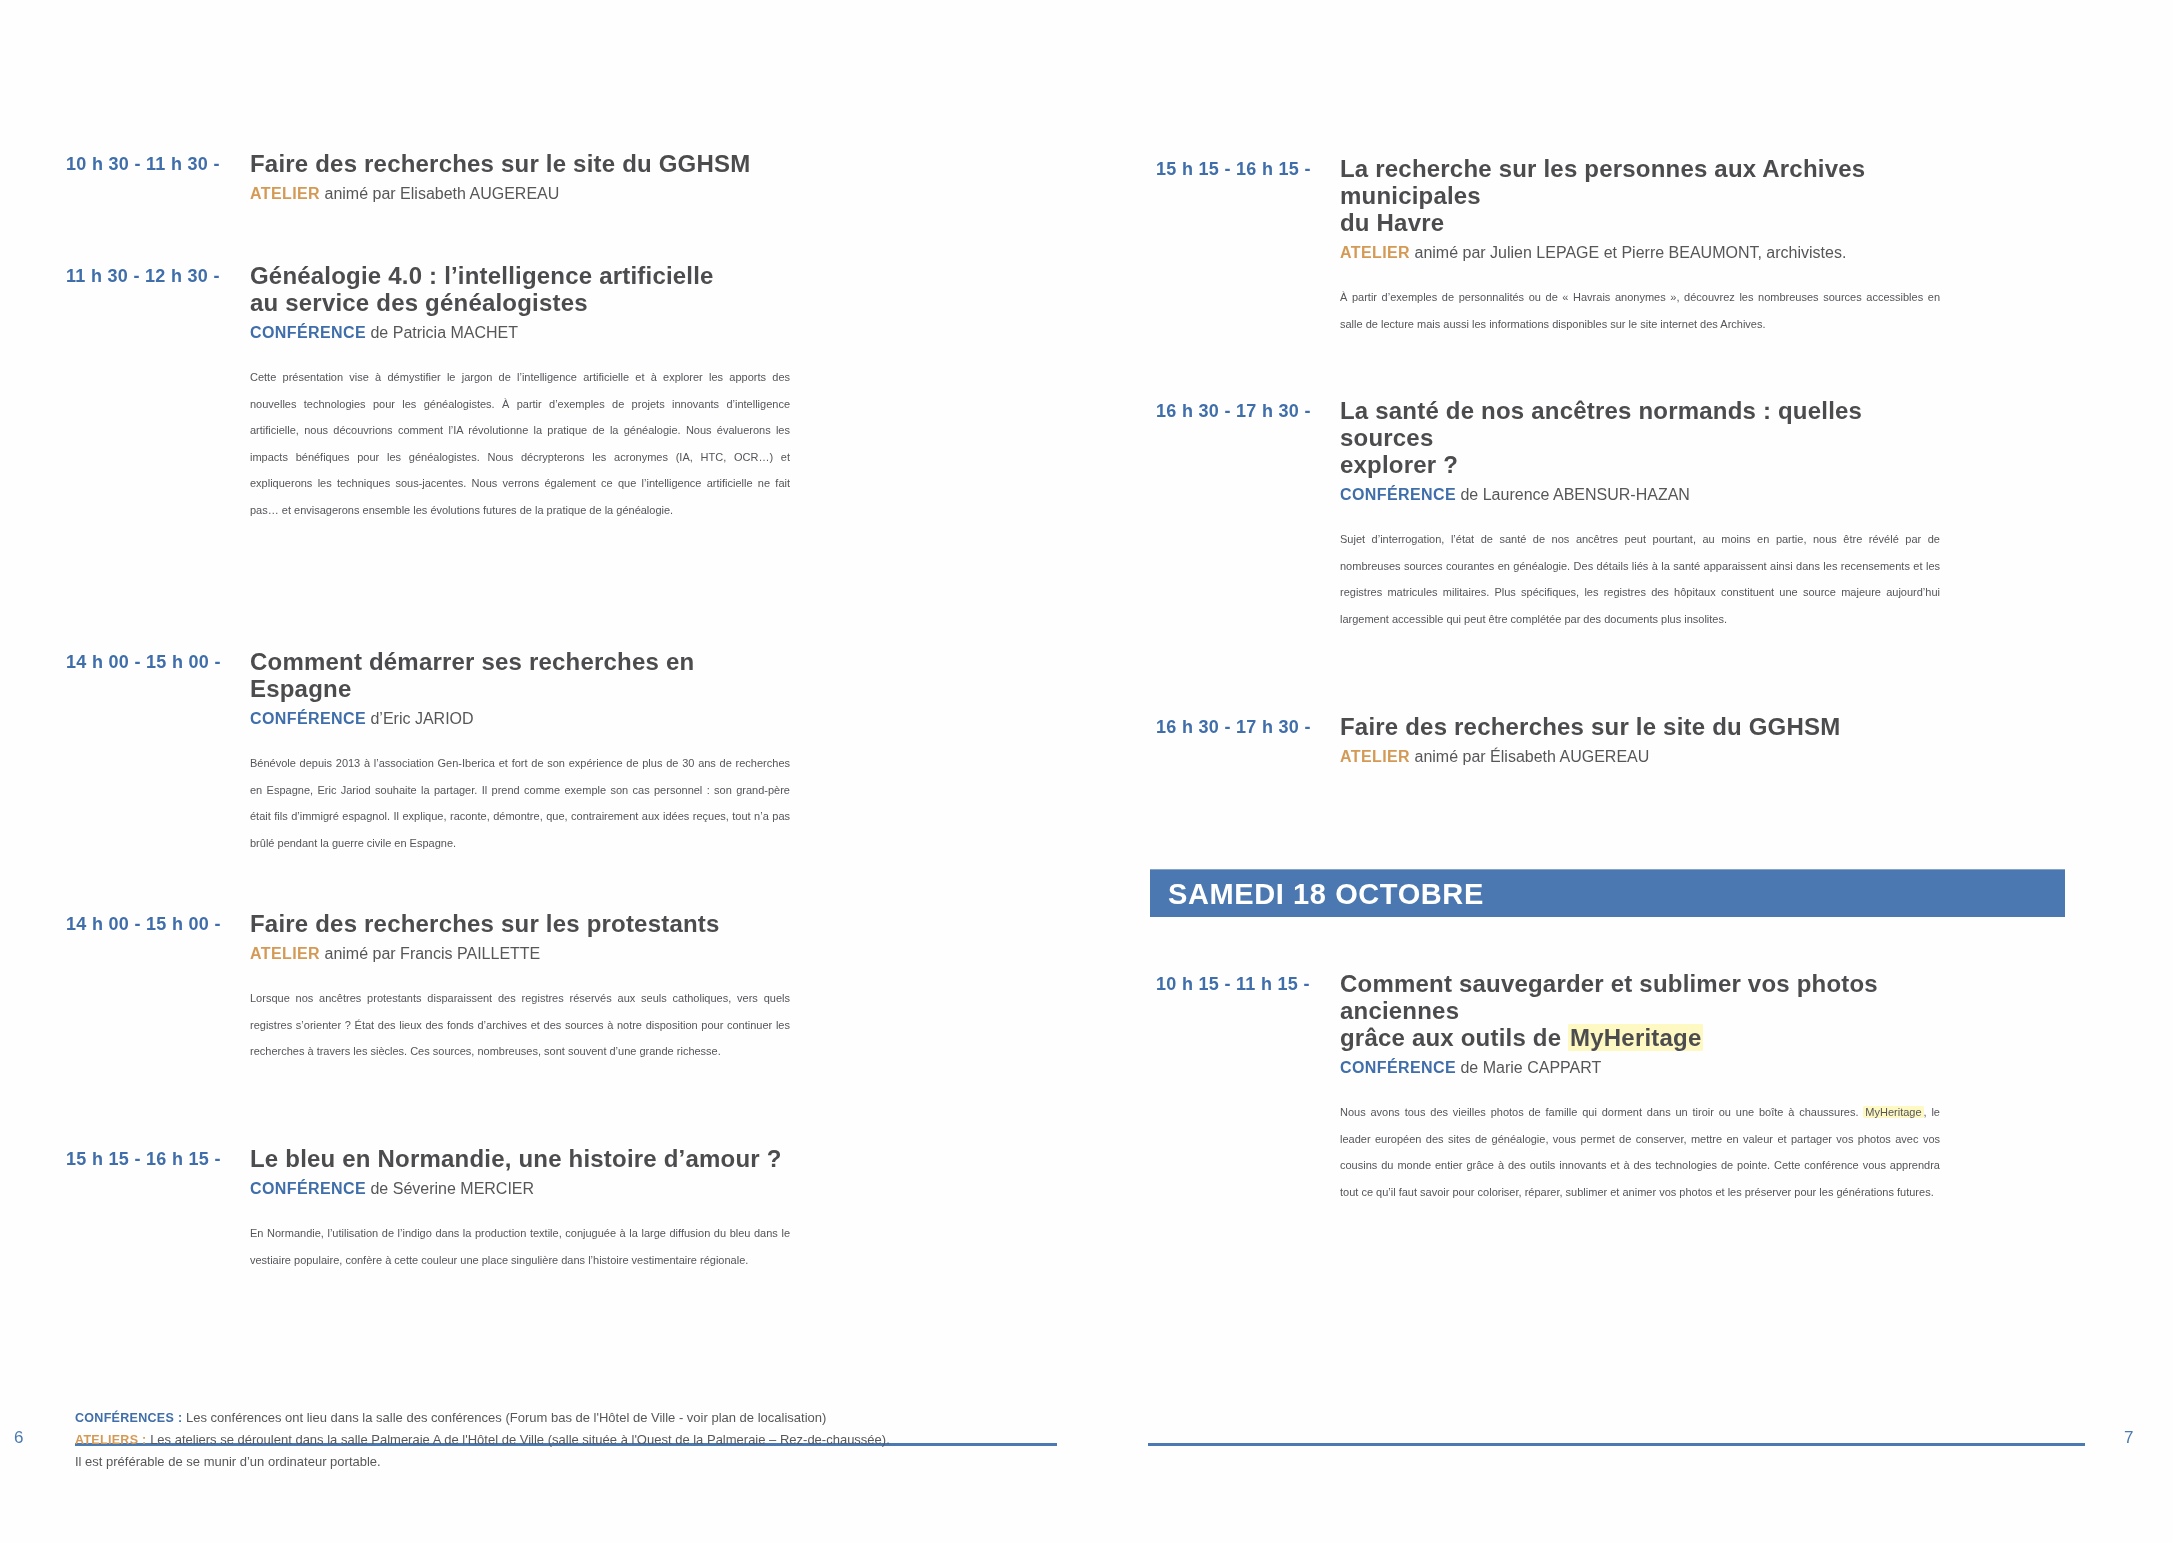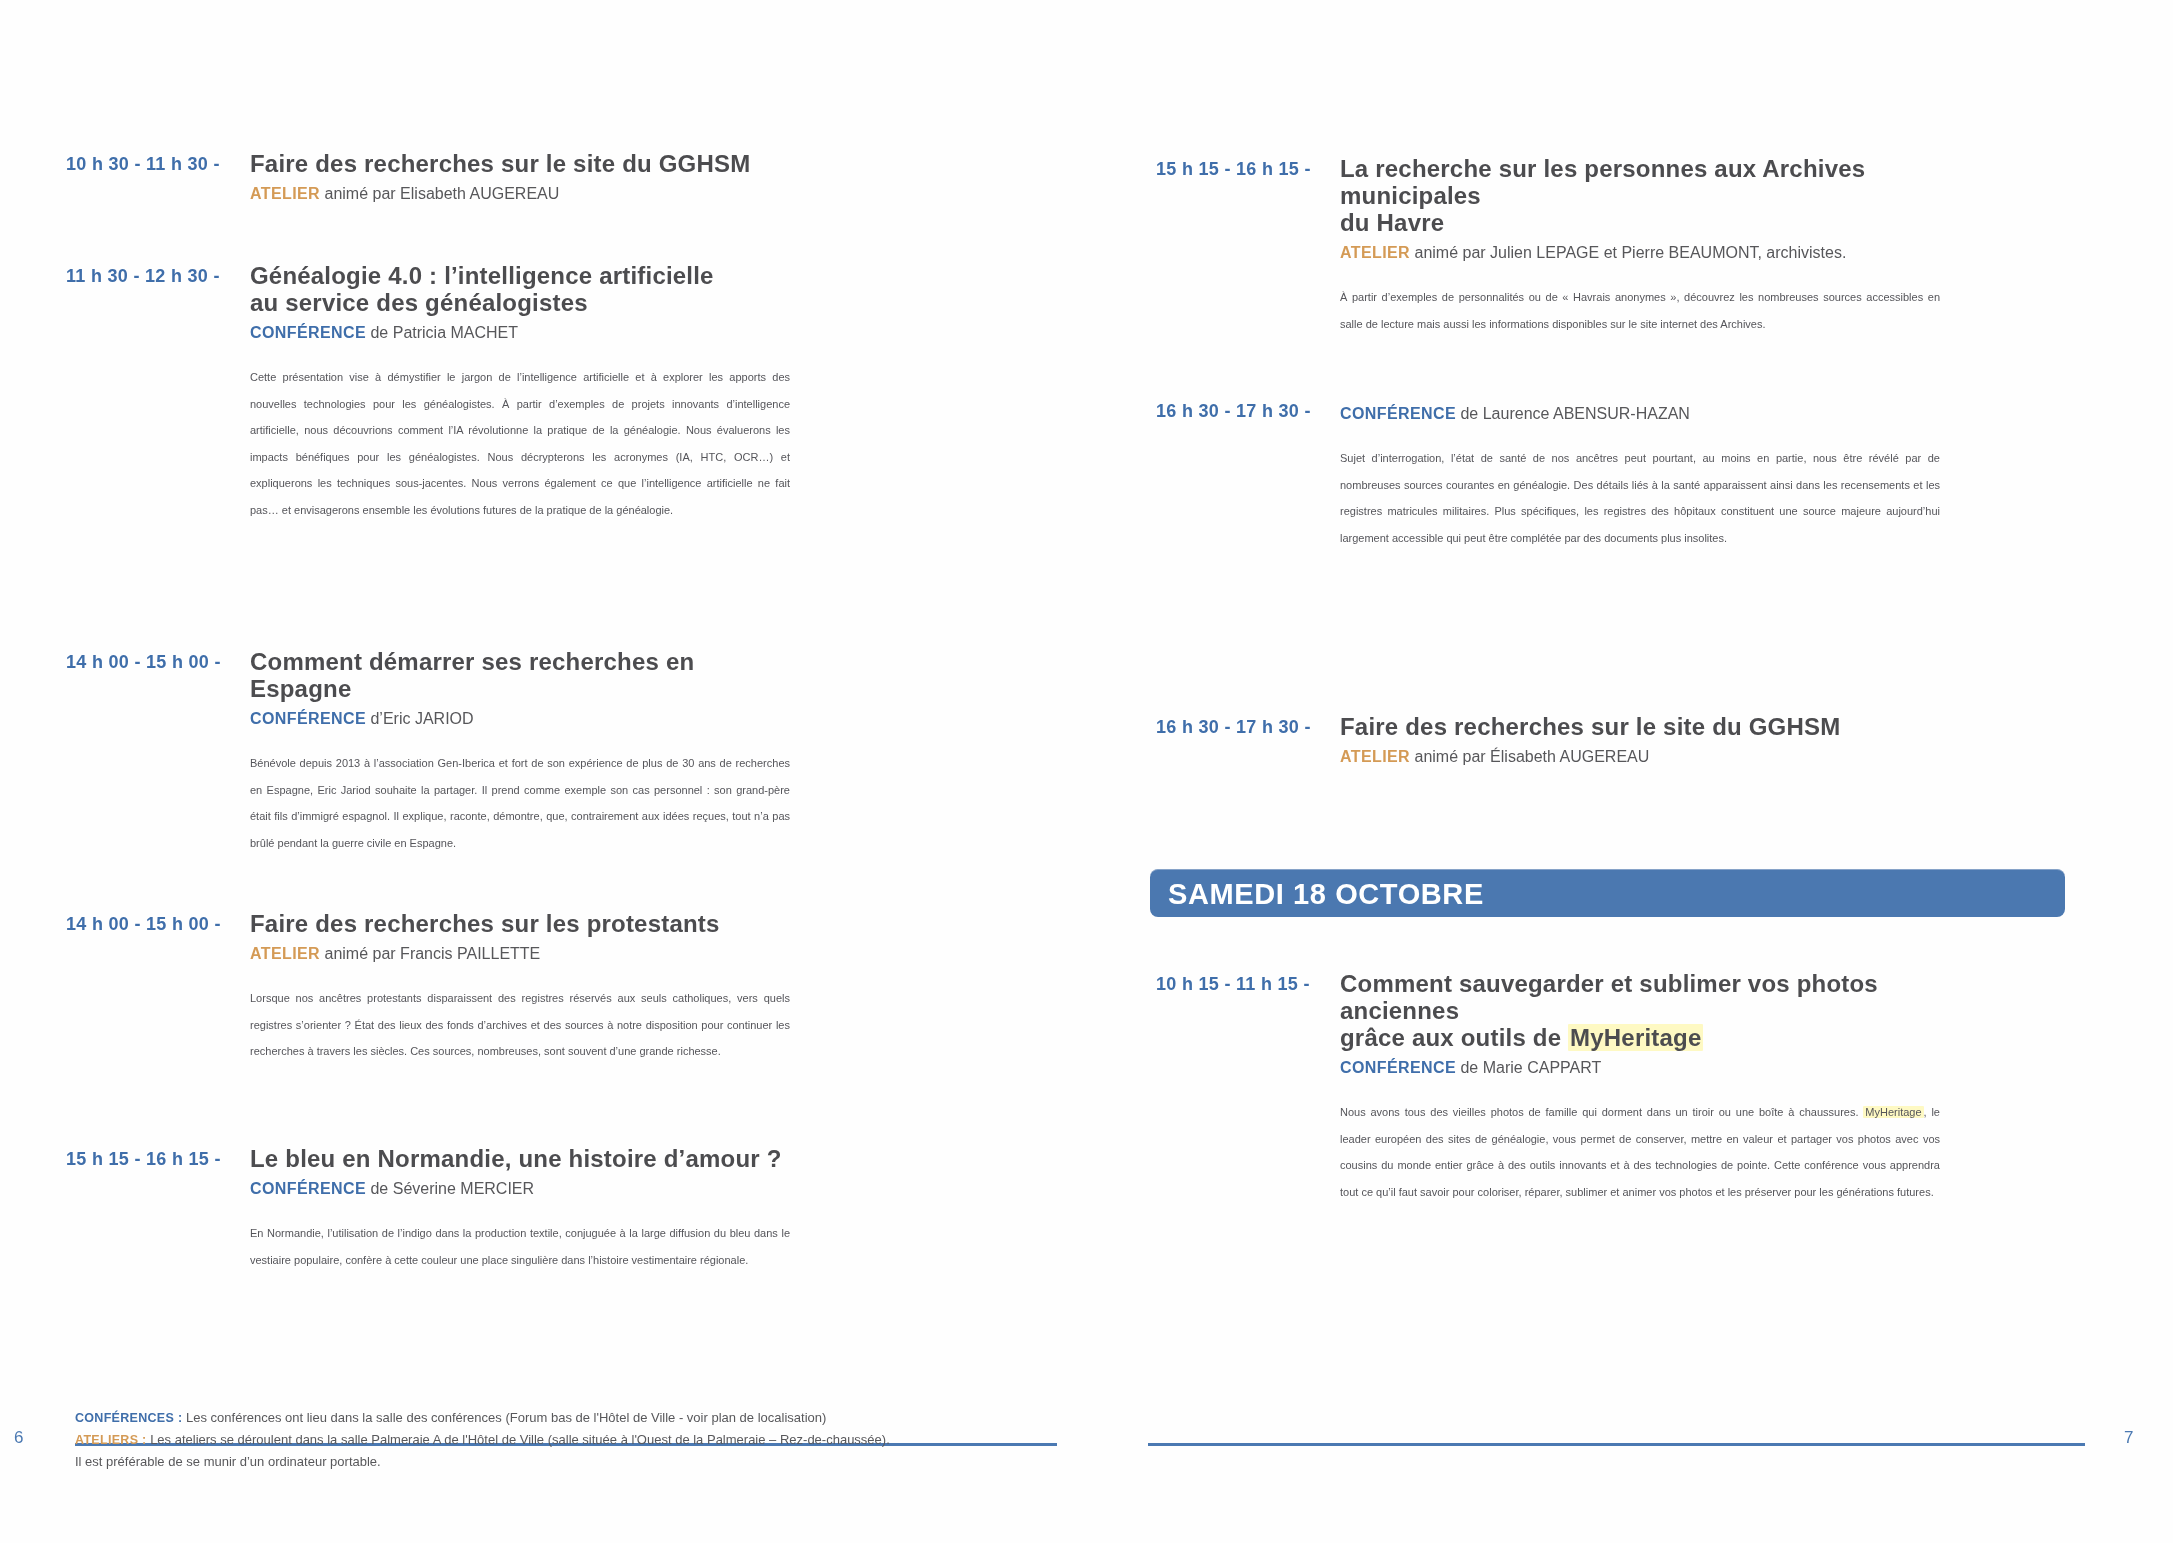--- a/index.html
+++ b/index.html
@@ -31,21 +31,20 @@
     text-align:justify;margin:21px 0 0 0;
   }
   .desc:empty{display:none;}
   .hl{background:#fef9c3;padding:0 2px;border-radius:1px;}
   .banner{
     position:absolute;left:1150px;top:869px;width:915px;height:48px;
     background:#4b78b0;color:#ffffff;
     font-size:29px;font-weight:bold;line-height:48px;
     padding-left:18px;letter-spacing:.6px;box-sizing:border-box;
     border-top:1px solid #87a3c8;
-    border-radius:8px;
   }
   .rule{position:absolute;height:3px;background:#4b79b2;}
   .page-num{position:absolute;font-size:17px;color:#4b79b2;font-weight:500;}
   .footer-text{position:absolute;left:75px;top:1407px;width:920px;font-size:13px;line-height:21px;color:#58585b;}
   .footer-line{white-space:nowrap;}
   .footer-label{font-weight:bold;font-size:12.5px;letter-spacing:.3px;}
 </style>
 </head>
 <body>
 
@@ -125,20 +124,24 @@
       <span class="tl">du Havre</span>
     </div>
     <div class="speaker"><span class="label atelier">ATELIER</span><span> animé par Julien LEPAGE et Pierre BEAUMONT, archivistes.</span></div>
     <p class="desc">À partir d’exemples de personnalités ou de « Havrais anonymes », découvrez les nombreuses sources accessibles en salle de lecture mais aussi les informations disponibles sur le site internet des Archives.</p>
   </div>
 </div>
 
 <div class="entry right" style="left:1156px;top:397px;">
   <div class="time">16 h 30 - 17 h 30 -</div>
   <div class="content">
+    <div class="title">
+      <span class="tl">La santé de nos ancêtres normands : quelles sources</span>
+      <span class="tl">explorer ?</span>
+    </div>
     <div class="speaker"><span class="label conference">CONFÉRENCE</span><span> de Laurence ABENSUR-HAZAN</span></div>
     <p class="desc">Sujet d’interrogation, l’état de santé de nos ancêtres peut pourtant, au moins en partie, nous être révélé par de nombreuses sources courantes en généalogie. Des détails liés à la santé apparaissent ainsi dans les recensements et les registres matricules militaires. Plus spécifiques, les registres des hôpitaux constituent une source majeure aujourd’hui largement accessible qui peut être complétée par des documents plus insolites.</p>
   </div>
 </div>
 
 <div class="entry right" style="left:1156px;top:713px;">
   <div class="time">16 h 30 - 17 h 30 -</div>
   <div class="content">
     <div class="title">
       <span class="tl">Faire des recherches sur le site du GGHSM</span>

